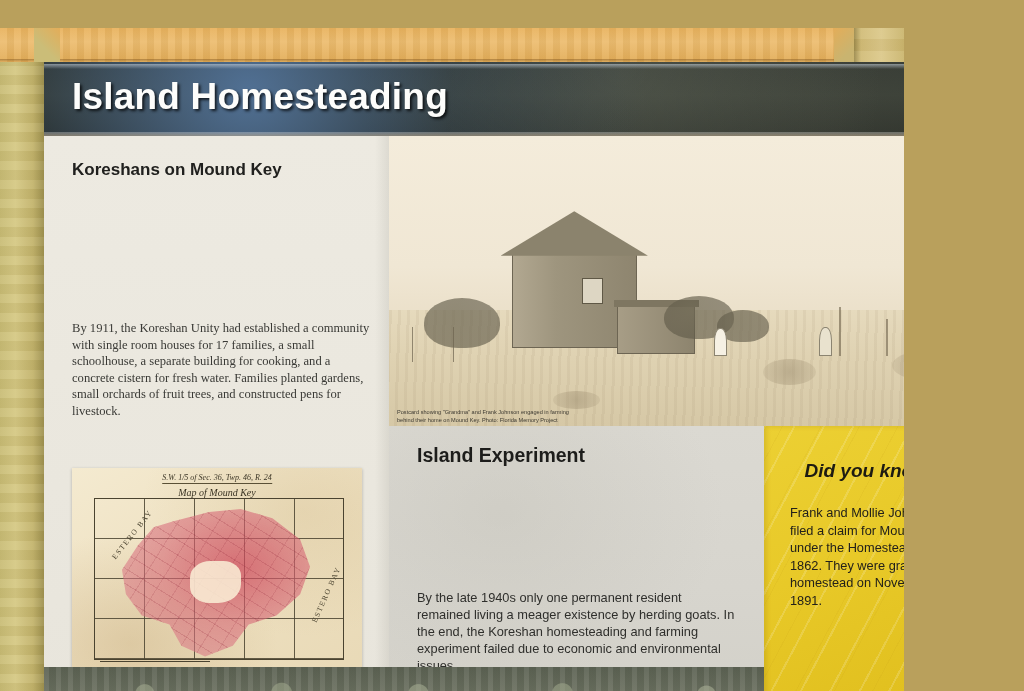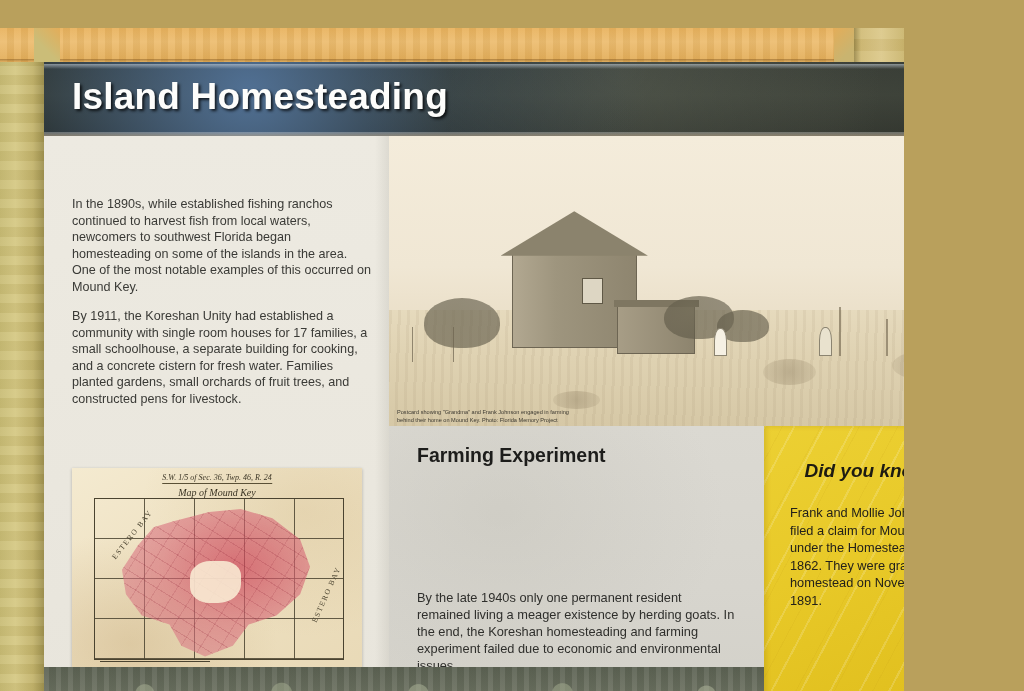--- a/index.html
+++ b/index.html
@@ -94,21 +94,21 @@
   }
   .subhead{
     position:absolute;left:28px;top:24px;width:300px;
     font-size:17px;font-weight:bold;color:#20201e;
   }
   .para{
     position:absolute;left:28px;width:300px;
     font-size:12.6px;line-height:16.6px;color:#3a3a36;
   }
   .para.p1{top:60px;}
-  .para.p2{top:172px;}
+  .para.p2{top:184px;font-family:Liberation Serif, serif;}
 
   
   .map-wrap{
     position:absolute;left:28px;top:332px;width:290px;height:220px;
     background:#efe5c8;box-shadow:0 1px 3px rgba(0,0,0,.25);
     overflow:hidden;
   }
   .map-paper{
     position:absolute;inset:0;
     background:
@@ -295,21 +295,21 @@
 
   <div id="panel">
 
     <div class="header-band">
       <div class="sign-title">Island Homesteading</div>
     </div>
 
     <div class="body-area">
 
       <div class="left-col">
-        <div class="para p1">In the 1890s, while established fishing ranchos continued to harvest fish from local waters, newcomers to southwest Florida began homesteading on some of the islands in the area. One of the most notable examples of this occurred on Mound Key.</div>
+        <div class="subhead">Koreshans on Mound Key</div>
         <div class="para p2">By 1911, the Koreshan Unity had established a community with single room houses for 17 families, a small schoolhouse, a separate building for cooking, and a concrete cistern for fresh water. Families planted gardens, small orchards of fruit trees, and constructed pens for livestock.</div>
 
         <div class="map-wrap">
           <div class="map-paper"></div>
           <div class="map-hdr l1">S.W. 1/5 of Sec. 36, Twp. 46, R. 24</div>
           <div class="map-hdr l2">Map of Mound Key</div>
           <div class="map-grid"></div>
           <div class="island">
             <div class="island-inner"></div>
             <div class="island-clear"></div>
@@ -339,21 +339,21 @@
         <div class="pole" style="left:77%;"></div>
         <div class="pole" style="left:85%;height:13%;"></div>
         <div class="brush" style="left:64%;bottom:14%;width:9%;height:9%;"></div>
         <div class="brush" style="left:86%;bottom:16%;width:11%;height:10%;"></div>
         <div class="brush" style="left:28%;bottom:6%;width:8%;height:6%;"></div>
         <div class="photo-caption pc1">Postcard showing "Grandma" and Frank Johnson engaged in farming</div>
         <div class="photo-caption pc2">behind their home on Mound Key.  Photo: Florida Memory Project</div>
       </div>
 
       <div class="farm-col">
-        <div class="farm-head">Farming Experiment</div>
+        <div class="farm-head">Island Experiment</div>
         <div class="farm-para f2">By the late 1940s only one permanent resident remained living a meager existence by herding goats. In the end, the Koreshan homesteading and farming experiment failed due to economic and environmental issues.</div>
       </div>
 
       <div class="yellow">
         <div class="dyk-title">Did you know?</div>
         <div class="dyk-body">Frank and Mollie Johnson filed a claim for Mound Key under the Homestead Act of 1862. They were granted homestead on November 9, 1891.</div>
       </div>
 
       <div class="bottom-strip">
         <div class="canopy"></div>

